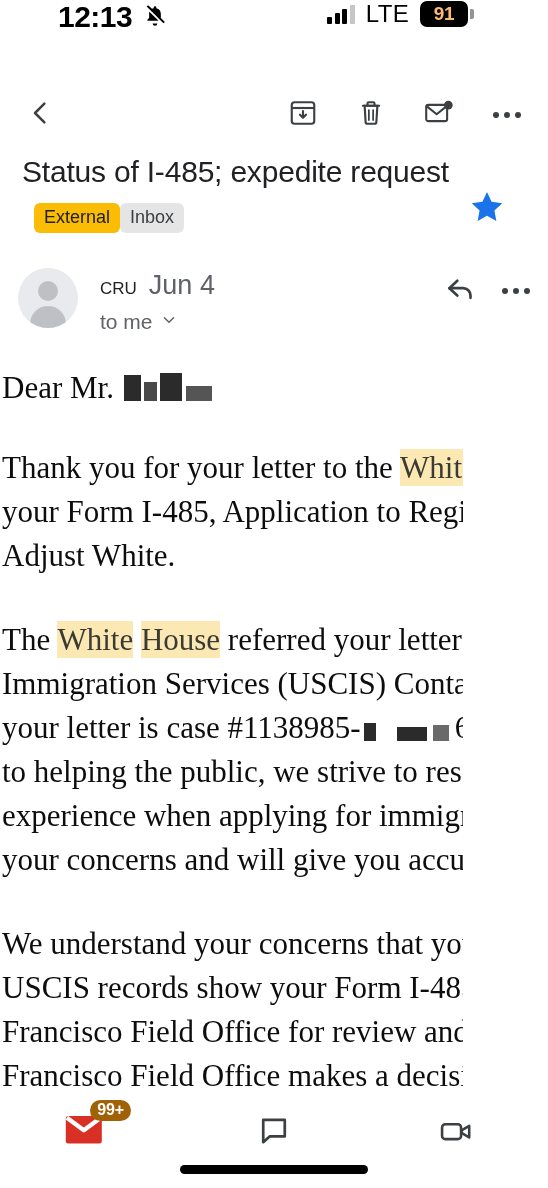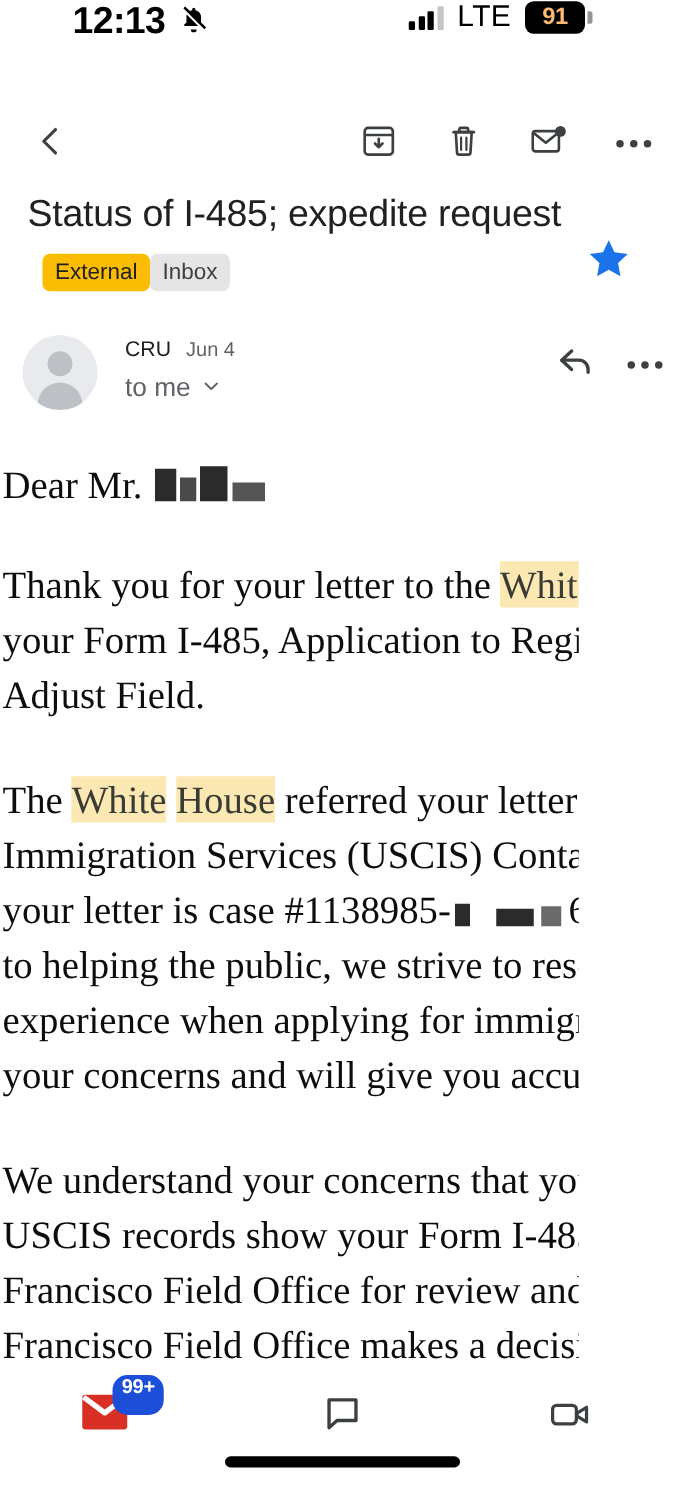--- a/index.html
+++ b/index.html
@@ -226,21 +226,21 @@
     display: flex;
     align-items: baseline;
     gap: 12px;
   }
   .sender-name {
     font-size: 17px;
     color: #202124;
     font-weight: 500;
   }
   .sender-date {
-    font-size: 16px;
+    font-size: 27px;
     color: #5f6368;
   }
   .sender-line2 {
     margin-top: 9px;
     display: flex;
     align-items: center;
     gap: 8px;
   }
   .sender-to {
     font-size: 21px;
@@ -315,26 +315,26 @@
   }
   .mail-icon-wrap {
     position: relative;
     width: 54px;
     height: 40px;
   }
   .badge {
     position: absolute;
     top: -11px;
     left: 26px;
-    background: #1d4ed8;
+    background: #a16207;
     color: #fff;
     font-size: 16px;
     font-weight: bold;
     border-radius: 12px;
-    padding: 2px 7px 14px;
+    padding: 2px 7px 3px;
     line-height: 16px;
     letter-spacing: -0.2px;
   }
   .home-indicator {
     position: absolute;
     bottom: 14px;
     left: 50%;
     transform: translateX(-50%);
     width: 188px;
     height: 9px;
@@ -476,21 +476,21 @@
     <div class="body-inner">
 
       <p class="para first">
         <span>Dear Mr.</span>
         <span class="redact r1"></span><span class="redact r2"></span><span class="redact r3"></span><span class="redact r4"></span>
       </p>
 
       <p class="para">
         <span>Thank you for your letter to the </span><mark class="hl">White</mark> <mark class="hl">House</mark><br>
         <span>your Form I-485, Application to Register Permanent Residence or</span><br>
-        <span>Adjust Field.</span>
+        <span>Adjust White.</span>
       </p>
 
       <p class="para">
         <span>The </span><mark class="hl">White</mark> <mark class="hl">House</mark><span> referred your letter to the U.S. Citizenship and</span><br>
         <span>Immigration Services (USCIS) Contact Center. The tracking number for</span><br>
         <span>your letter is case #1138985-</span><span class="redact r5"></span><span class="redact r6"></span><span class="redact r7"></span><span>6. As part of our commitment</span><br>
         <span>to helping the public, we strive to resolve any concerns you may</span><br>
         <span>experience when applying for immigration services. We will address</span><br>
         <span>your concerns and will give you accurate information.</span>
       </p>

